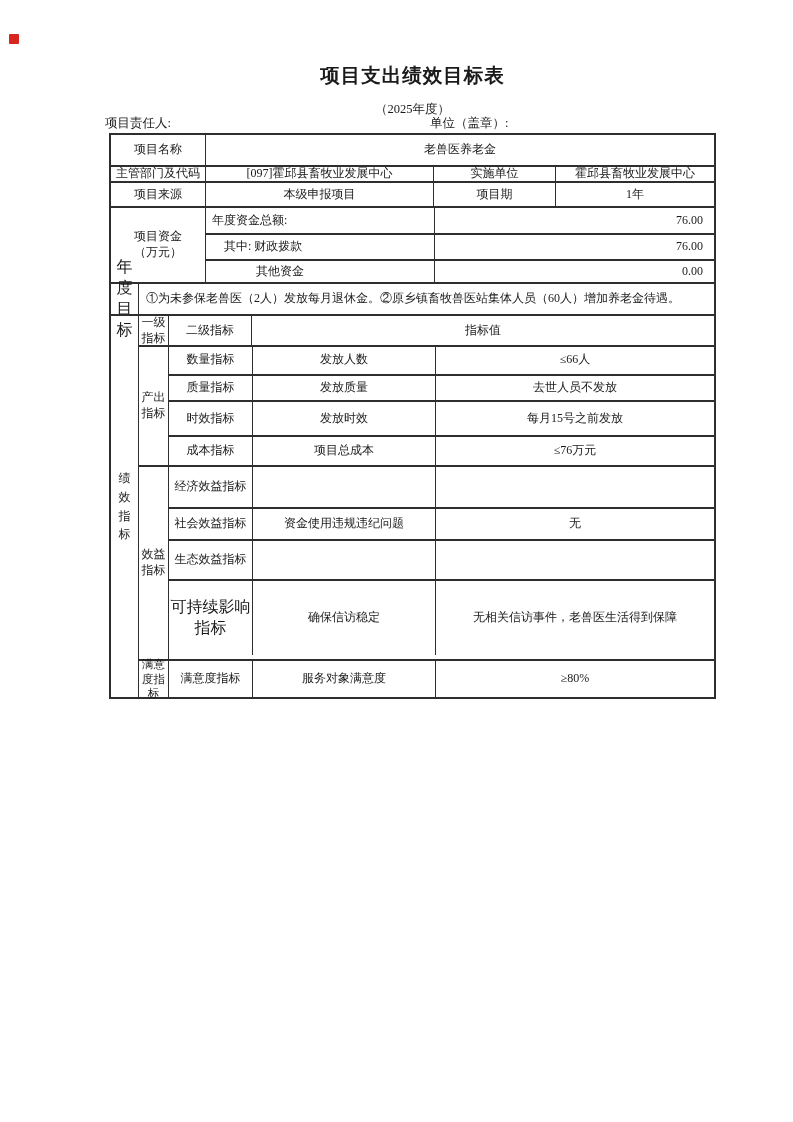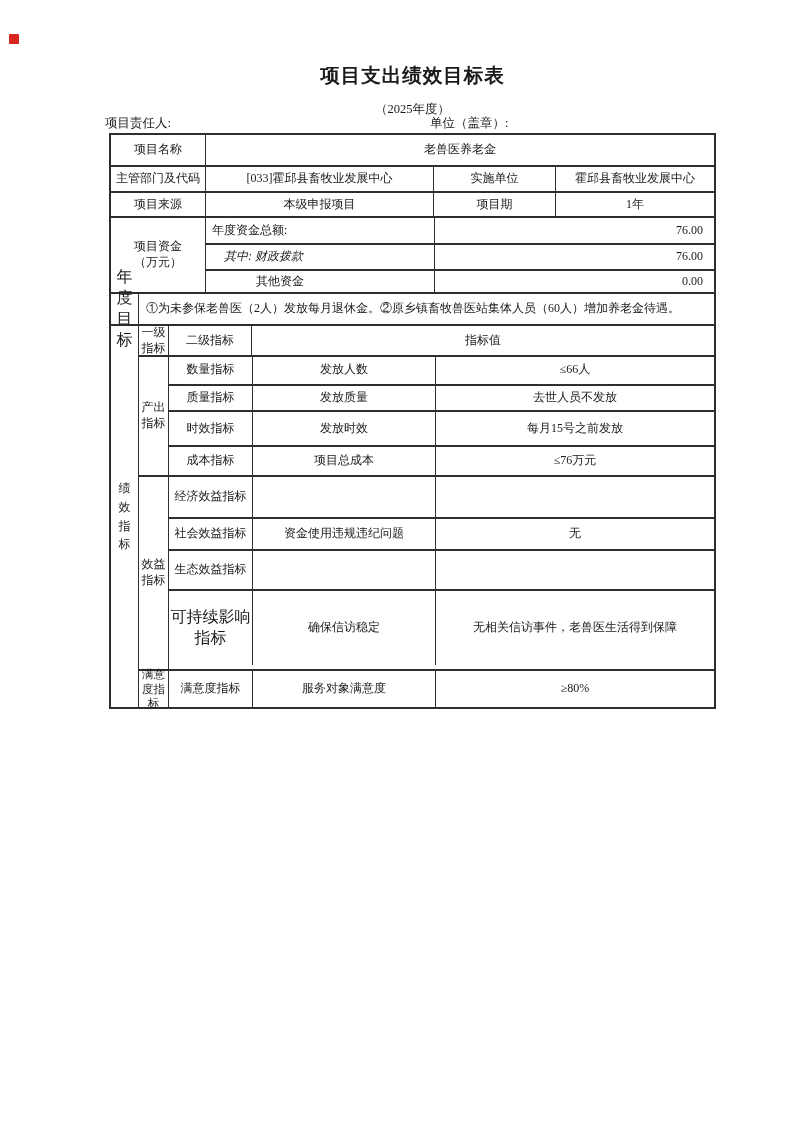--- a/index.html
+++ b/index.html
@@ -24,21 +24,21 @@
   .bt  { border-top:2px solid #2e2e2e; }
   .bl  { border-left:1px solid #2e2e2e; }
   .c   { display:flex; align-items:center; justify-content:center; text-align:center;
          font-size:12px; line-height:1.3; min-width:0; }
   .left  { justify-content:flex-start; text-align:left; }
   .right { justify-content:flex-end; text-align:right; padding-right:11px; }
   .pre   { white-space:pre-line; }
   .v4    { line-height:1.55; }
   .tight { font-size:16px; }
   .pad6  { padding-left:6px; }
-  .pad18 { padding-left:18px;font-style:italic; }
+  .pad18 { padding-left:18px; }
   .pad50 { padding-left:50px; }
   .goaltxt { padding:6px 7px; }
 </style>
 </head>
 <body>
 
 <div class="page">
 
   <div class="marker"></div>
 
@@ -47,23 +47,23 @@
   <div class="owner">项目责任人:</div>
   <div class="unit">单位（盖章）:</div>
 
   <div class="tbl">
 
     <div class="r" style="height:30px">
       <div class="c" style="width:94px">项目名称</div>
       <div class="c bl" style="flex:1">老兽医养老金</div>
     </div>
 
-    <div class="r bt" style="height:26px">
+    <div class="r bt" style="height:16px">
       <div class="c" style="width:94px">主管部门及代码</div>
-      <div class="c bl" style="width:228px">[033]霍邱县畜牧业发展中心</div>
+      <div class="c bl" style="width:228px">[097]霍邱县畜牧业发展中心</div>
       <div class="c bl" style="width:122px">实施单位</div>
       <div class="c bl" style="flex:1">霍邱县畜牧业发展中心</div>
     </div>
 
     <div class="r bt" style="height:25px">
       <div class="c" style="width:94px">项目来源</div>
       <div class="c bl" style="width:228px">本级申报项目</div>
       <div class="c bl" style="width:122px">项目期</div>
       <div class="c bl" style="flex:1">1年</div>
     </div>

